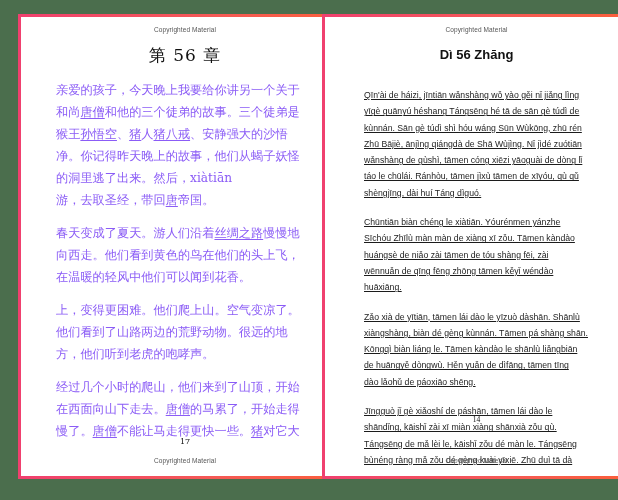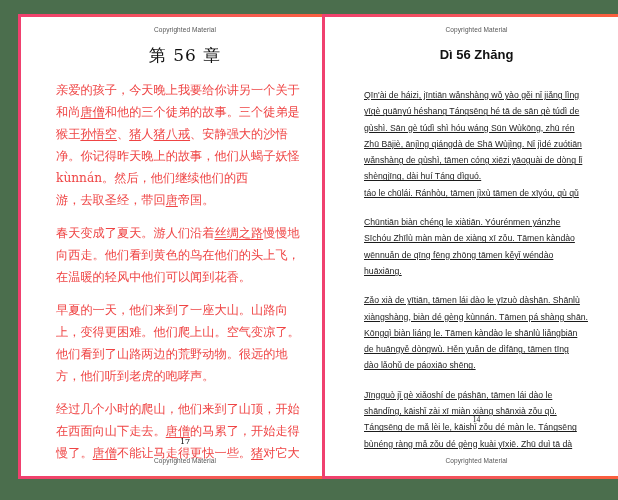--- a/index.html
+++ b/index.html
@@ -48,21 +48,21 @@
     font-family: "DejaVu Serif", serif;
     font-size: 17px;
     color: #111;
     letter-spacing: 1px;
   }
   .left .body {
     position: absolute; top: 62px; left: 35px; width: 215px;
     font-family: "DejaVu Serif", serif;
     font-size: 12.2px;
     line-height: 22px;
-    color: #ef4444;
+    color: #8b5cf6;
   }
   .left .para { margin: 0 0 11px 0; }
   .left .page-number { top: 420px; }
   
   .right .heading {
     position: absolute; top: 30px; left: 0; right: 0;
     text-align: center;
     font-family: "Liberation Sans", sans-serif;
     font-weight: bold;
     font-size: 13px;
@@ -86,30 +86,29 @@
 <div class="page-frame left">
   <div class="page left">
     <div class="copyright top">Copyrighted Material</div>
     <div class="heading">第 56 章</div>
     <div class="body">
       <p class="para">
         <span class="line">亲爱的孩子，今天晚上我要给你讲另一个关于</span>
         <span class="line"><span>和尚<u class="term">唐僧</u>和他的三个徒弟的故事。三个徒弟是</span></span>
         <span class="line">猴王<u class="term">孙悟空</u>、<u class="term">猪</u>人<u class="term">猪八戒</u>、安静强大的沙悟</span>
         <span class="line">净。你记得昨天晚上的故事，他们从蝎子妖怪</span>
-        <span class="line">kùnnán。然后，他们继续他们的西</span>
+        <span class="line">的洞里逃了出来。然后，xiàtiān</span>
         <span class="line">游，去取圣经，带回<u class="term">唐</u>帝国。</span>
       </p>
       <p class="para">
         <span class="line">春天变成了夏天。游人们沿着<u class="term">丝绸之路</u>慢慢地</span>
         <span class="line">向西走。他们看到黄色的鸟在他们的头上飞，</span>
         <span class="line">在温暖的轻风中他们可以闻到花香。</span>
       </p>
       <p class="para">
-        <span class="line">早夏的一天，他们来到了一座大山。山路向</span>
         <span class="line">上，变得更困难。他们爬上山。空气变凉了。</span>
         <span class="line">他们看到了山路两边的荒野动物。很远的地</span>
         <span class="line">方，他们听到老虎的咆哮声。</span>
       </p>
       <p class="para">
         <span class="line">经过几个小时的爬山，他们来到了山顶，开始</span>
         <span class="line">在西面向山下走去。<u class="term">唐僧</u>的马累了，开始走得</span>
         <span class="line">慢了。<u class="term">唐僧</u>不能让马走得更快一些。<u class="term">猪</u>对它大</span>
       </p>
     </div>
@@ -119,29 +118,30 @@
 </div>
 
 <div class="page-frame right">
   <div class="page right">
     <div class="copyright top">Copyrighted Material</div>
     <div class="heading">Dì 56 Zhāng</div>
     <div class="body" style="top:70px;">
       <p class="para">
         <span class="line">Qīn'ài de háizi, jīntiān wǎnshàng wǒ yào gěi nǐ jiǎng lìng</span>
         <span class="line">yīgè guānyú héshang Tángsēng hé tā de sān gè túdì de</span>
-        <span class="line">gùshì. Sān gè túdì shì hóu wáng Sūn Wùkōng, zhū rén</span>
+        <span class="line">kùnnán. Sān gè túdì shì hóu wáng Sūn Wùkōng, zhū rén</span>
         <span class="line">Zhū Bājiè, ānjìng qiángdà de Shā Wùjìng. Nǐ jìdé zuótiān</span>
         <span class="line">wǎnshàng de gùshì, tāmen cóng xiēzi yāoguài de dòng lǐ</span>
+        <span class="line">táo le chūlái. Ránhòu, tāmen jìxù tāmen de xīyóu, qù qǔ</span>
         <span class="line">shèngjīng, dài huí Táng dìguó.</span>
-        <span class="line">táo le chūlái. Ránhòu, tāmen jìxù tāmen de xīyóu, qù qǔ</span>
       </p>
       <p class="para">
         <span class="line">Chūntiān biàn chéng le xiàtiān. Yóurénmen yánzhe</span>
         <span class="line">Sīchóu Zhīlù màn màn de xiàng xī zǒu. Tāmen kàndào</span>
+        <span class="line">huángsè de niǎo zài tāmen de tóu shàng fēi, zài</span>
         <span class="line">wēnnuǎn de qīng fēng zhōng tāmen kěyǐ wéndào</span>
         <span class="line">huāxiāng.</span>
       </p>
       <p class="para">
         <span class="line">Zǎo xià de yītiān, tāmen lái dào le yīzuò dàshān. Shānlù</span>
         <span class="line">xiàngshàng, biàn dé gèng kùnnán. Tāmen pá shàng shān.</span>
         <span class="line">Kōngqì biàn liáng le. Tāmen kàndào le shānlù liǎngbiān</span>
         <span class="line">de huāngyě dòngwù. Hěn yuǎn de dìfāng, tāmen tīng</span>
         <span class="line">dào lǎohǔ de páoxiāo shēng.</span>
       </p>

